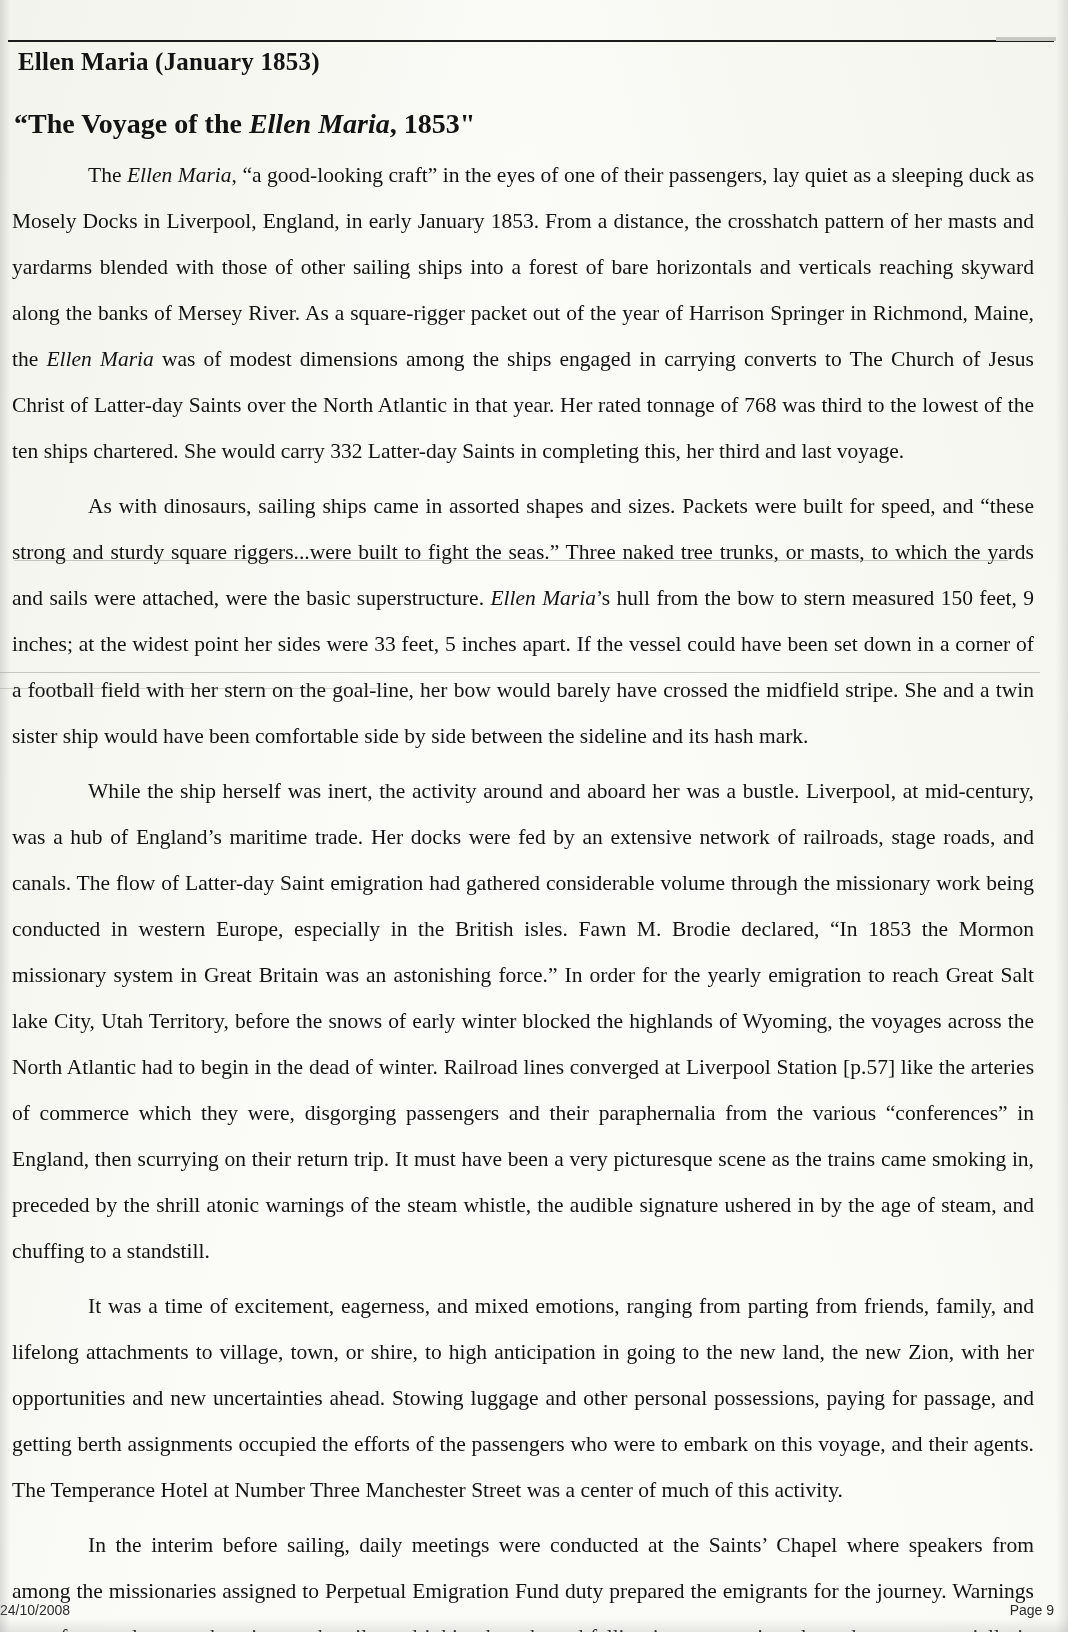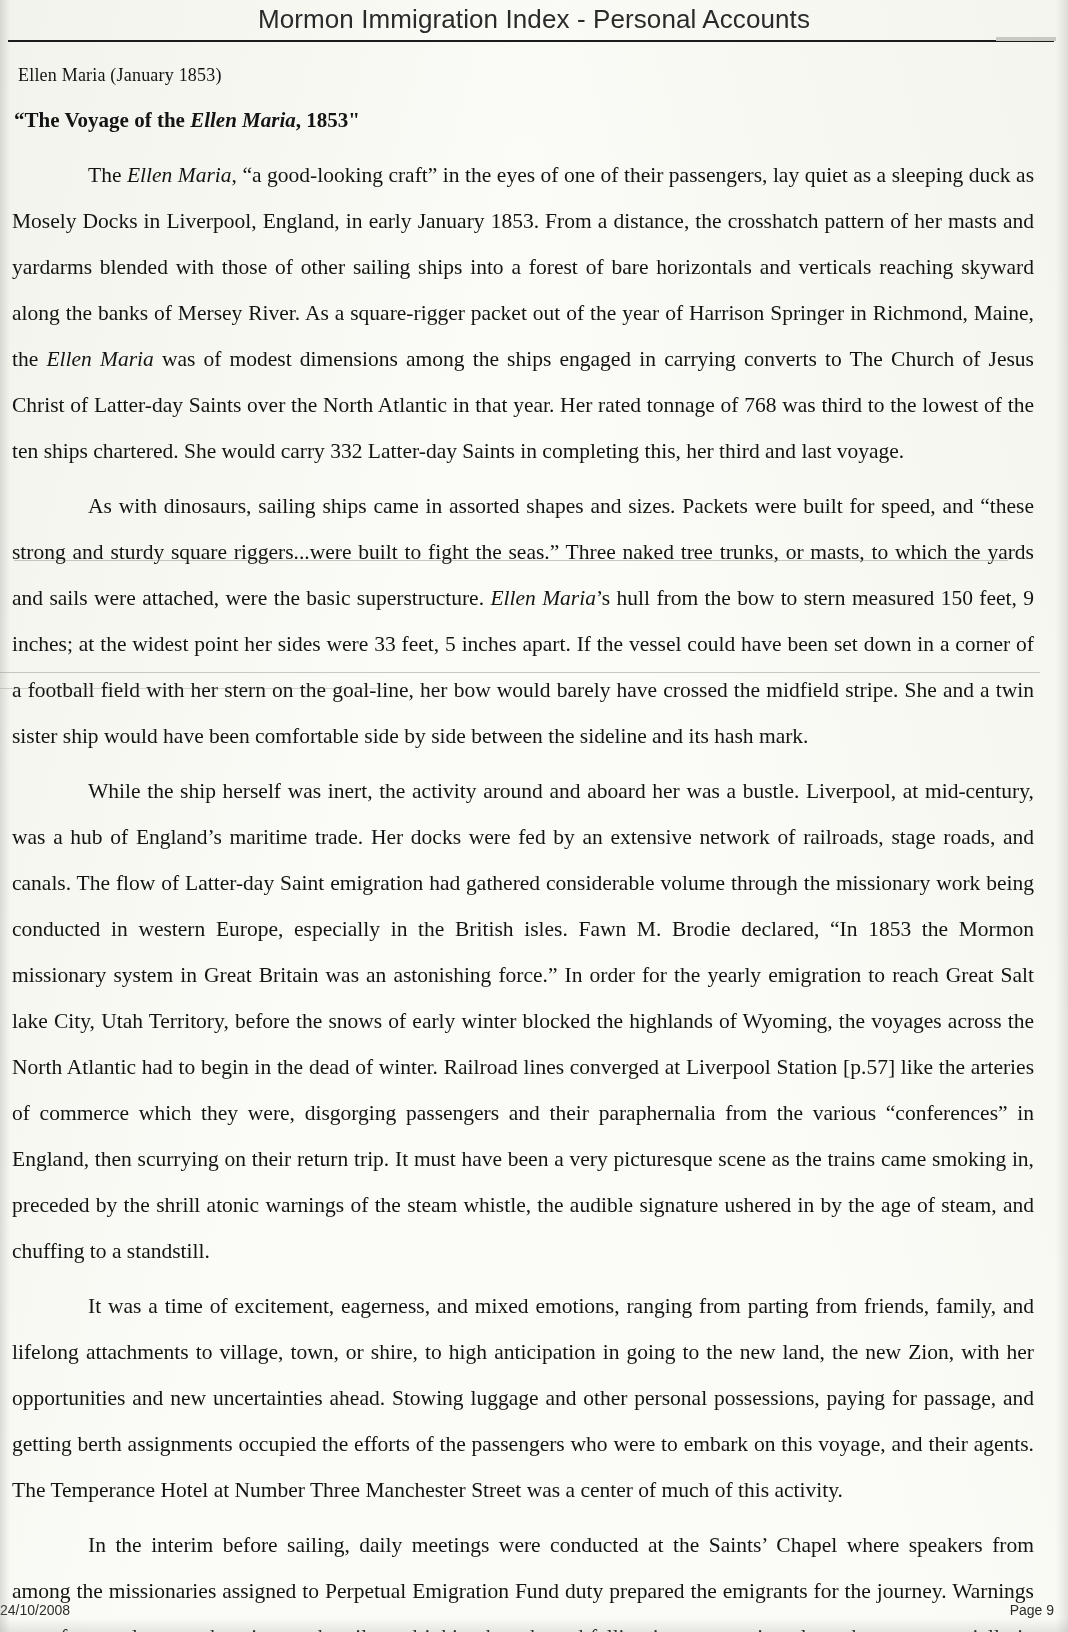--- a/index.html
+++ b/index.html
@@ -71,31 +71,30 @@
     height: 4px;
     background: #c9c9c4;
   }
 
   
   .person-title {
     position: absolute;
     top: 48px;
     left: 18px;
     font-family: "Liberation Serif", serif;
-    font-weight: normal;
-    font-size: 18px;
+    font-weight: bold;
+    font-size: 25px;
     letter-spacing: 0.2px;
-    margin-top: 17px;
   }
   .voyage-title {
     position: absolute;
     top: 108px;
     left: 14px;
     font-weight: bold;
-    font-size: 21px;
+    font-size: 28px;
   }
   .voyage-title i { font-style: italic; }
 
   
   .body-text {
     position: absolute;
     top: 152px;
     left: 12px;
     width: 1022px;
     font-size: 21.5px;
@@ -149,21 +148,20 @@
     position: absolute;
     right: 14px;
     top: 0;
   }
 </style>
 </head>
 <body>
 
 <div class="page">
 
-  <div class="doc-header">Mormon Immigration Index - Personal Accounts</div>
   <div class="header-rule"></div>
 
   <div class="person-title">Ellen Maria  (January 1853)</div>
 
   <div class="voyage-title">
     <span>“The Voyage of the </span><i>Ellen Maria</i><span>, 1853"</span>
   </div>
 
   <div class="body-text">
     <p>The <i>Ellen Maria</i>, “a good-looking craft” in the eyes of one of their passengers, lay quiet as a sleeping duck as Mosely Docks in Liverpool, England, in early January 1853.  From a distance, the crosshatch pattern of her masts and yardarms blended with those of other sailing ships into a forest of bare horizontals and verticals reaching skyward along the banks of Mersey River.  As a square-rigger packet out of the year of Harrison Springer in Richmond, Maine, the <i>Ellen Maria</i> was of modest dimensions among the ships engaged in carrying converts to The Church of Jesus Christ of Latter-day Saints over the North Atlantic in that year.  Her rated tonnage of 768 was third to the lowest of the ten ships chartered.  She would carry 332 Latter-day Saints in completing this, her third and last voyage.</p>

